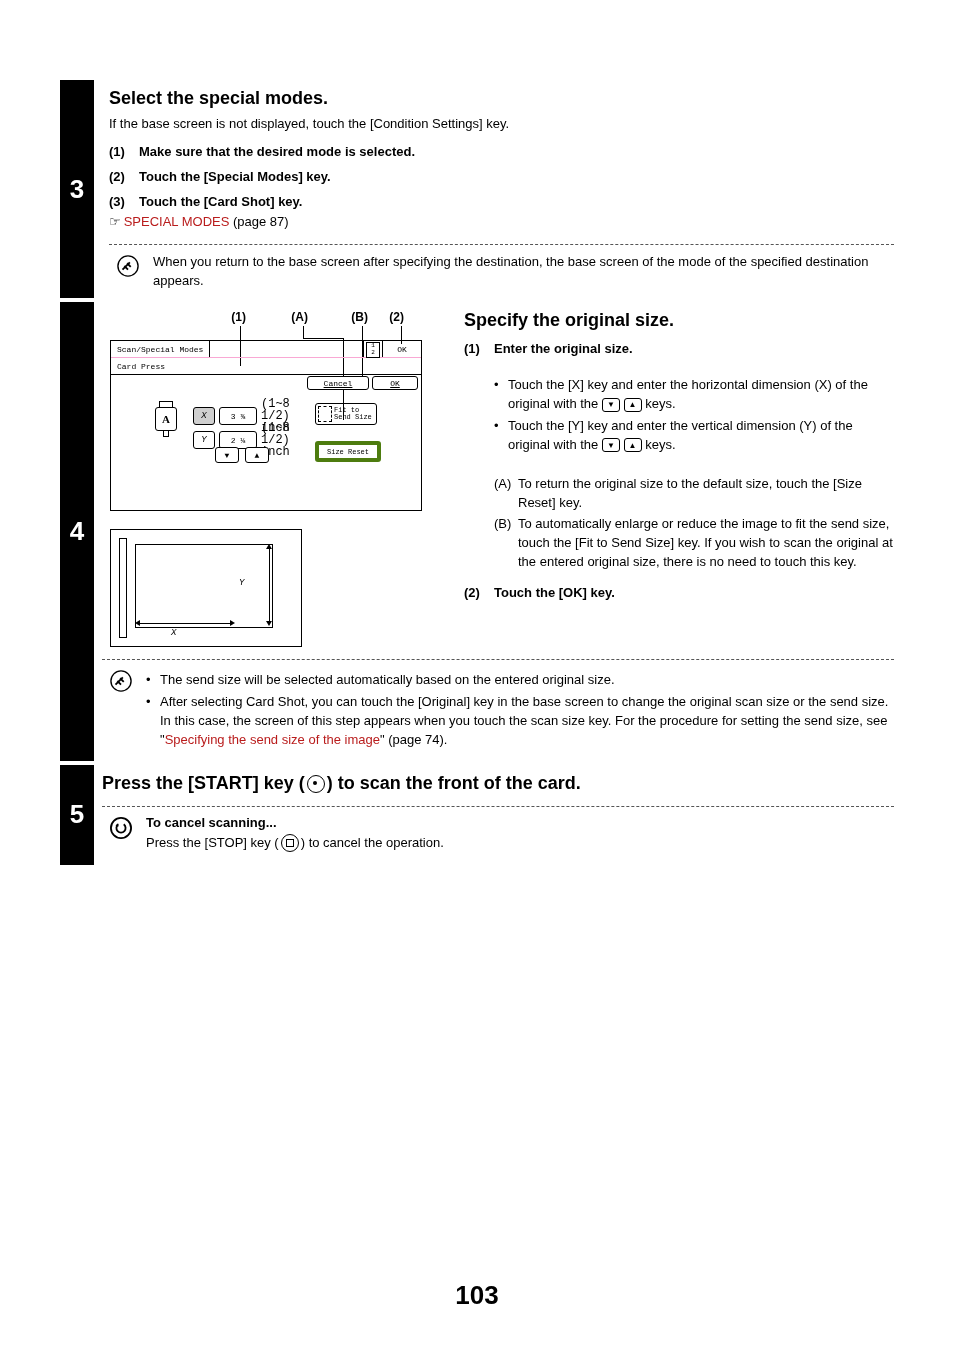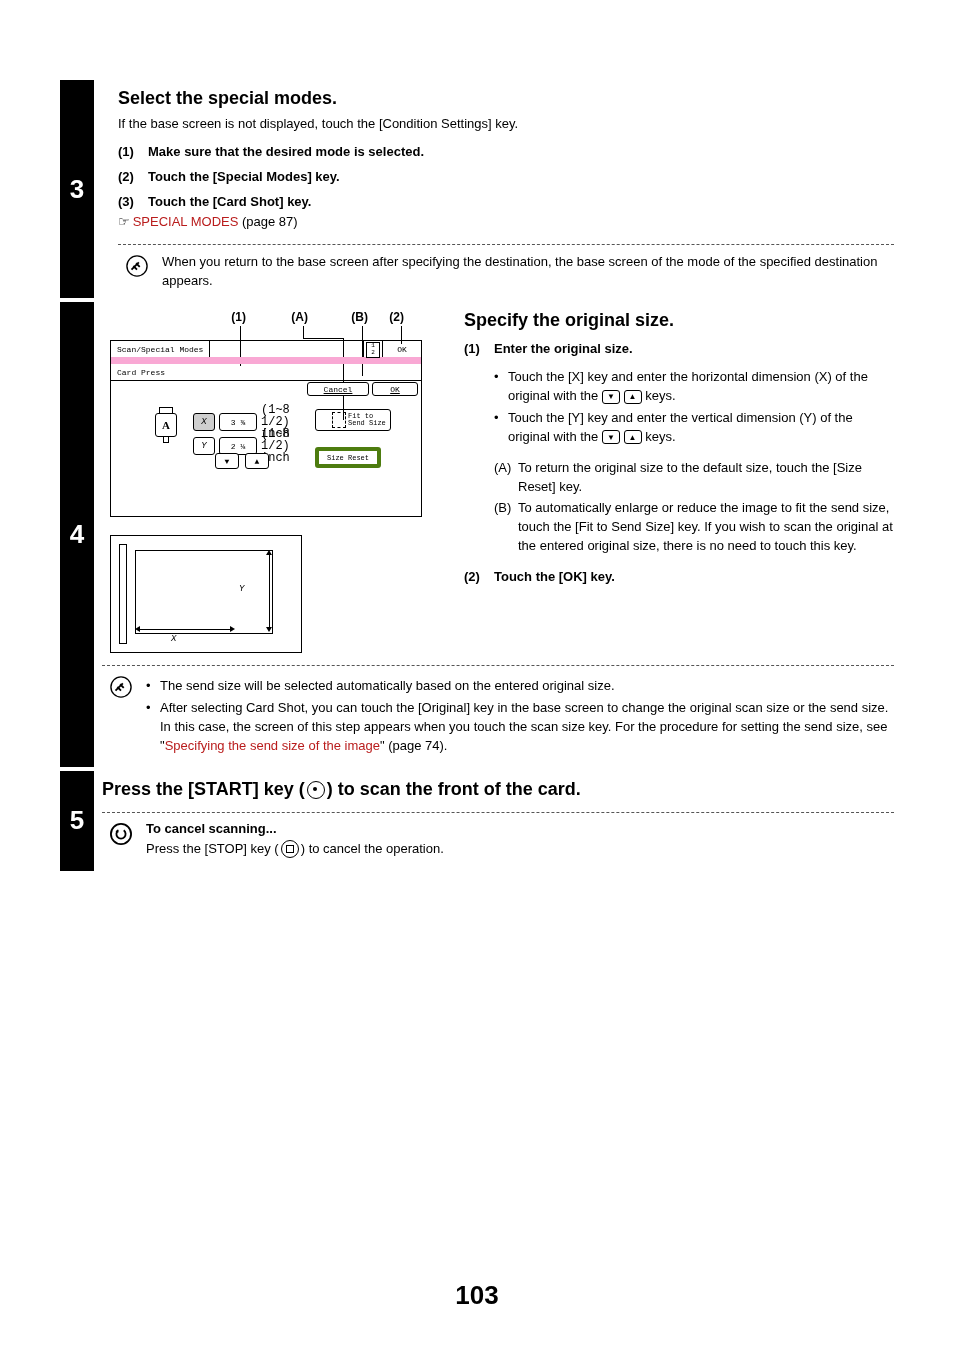--- a/index.html
+++ b/index.html
@@ -31,21 +31,21 @@
     display: flex;
     align-items: center;
     justify-content: center;
     flex-shrink: 0;
   }
   .step-body {
     flex: 1;
     padding: 8px 0 8px 8px;
     position: relative;
   }
-  .step3-body { padding-left: 24px; }
+  .step3-body { padding-left: 15px; }
   .h-title {
     font-size: 18px;
     font-weight: bold;
     margin: 0 0 6px 0;
   }
   .body-text {
     font-size: 13px;
     line-height: 1.45;
     margin: 4px 0;
   }
@@ -103,21 +103,21 @@
   }
   .co { text-align: center; }
   .panel {
     border: 1px solid #000;
     position: relative;
     font-family: "Courier New", monospace;
     font-size: 8px;
     width: 310px;
   }
   .panel-top {
-    border-bottom: 7px solid #f9a8d4;
+    border-bottom: 1px solid #f9a8d4;
     display: flex;
     align-items: stretch;
     height: 16px;
   }
   .panel-tab {
     padding: 1px 6px;
     border-right: 1px solid #000;
     flex: 0 0 auto;
     display: flex;
     align-items: center;
@@ -226,21 +226,21 @@
   }
   .arrbtn {
     width: 22px; height: 14px;
     border: 1px solid #000; border-radius: 3px;
     display: flex; align-items: center; justify-content: center;
     font-size: 8px; background:#fff;
   }
   .fit-btn {
     position: absolute; left: 204px; top: 28px; width: 58px; height: 20px;
     border: 1px solid #000; border-radius: 3px;
-    display: flex; align-items: center; font-size: 7px; padding-left: 16px; gap: 2px;
+    display: flex; align-items: center; font-size: 7px; padding-left: 2px; gap: 2px;
   }
   .fit-ic {
     width: 12px; height: 14px; border: 1px dashed #000; position: relative; flex-shrink:0;
   }
   .sr-btn {
     position: absolute; left: 204px; top: 66px; width: 58px; height: 13px;
     border: 4px solid #4d7c0f; border-radius: 3px;
     display: flex; align-items: center; justify-content: center; font-size: 7px;
   }
   .diagram2 {
@@ -270,21 +270,21 @@
   .d2-xarrow {
     position:absolute; left: 26px; top: 93px; height: 1px; width: 96px; background:#000;
   }
   .d2-xarrow::before{content:"";position:absolute;left:-2px;top:-3px;border-top:3px solid transparent;border-bottom:3px solid transparent;border-right:5px solid #000;}
   .d2-xarrow::after{content:"";position:absolute;right:-2px;top:-3px;border-top:3px solid transparent;border-bottom:3px solid transparent;border-left:5px solid #000;}
   .small-arrow-btn {
     display:inline-flex;width:16px;height:12px;border:1px solid #000;border-radius:3px;
     align-items:center;justify-content:center;font-size:8px;vertical-align:middle;
     background:#fff;
   }
-  ul.bul, ul.bul ul { list-style: none; padding-left: 0; margin: 12px 0; }
+  ul.bul, ul.bul ul { list-style: none; padding-left: 0; margin: 20px 0; }
   ul.bul > li { position: relative; padding-left: 14px; margin: 3px 0; line-height:1.45;}
   ul.bul > li::before { content: "•"; position: absolute; left: 0; }
   .ab-item { display: flex; margin: 3px 0; line-height:1.45; }
   .ab-item .lab { width: 24px; flex-shrink: 0; }
   .circle-btn {
     display: inline-block;
     width: 16px; height: 16px;
     border: 1px solid #000;
     border-radius: 50%;
     vertical-align: middle;

